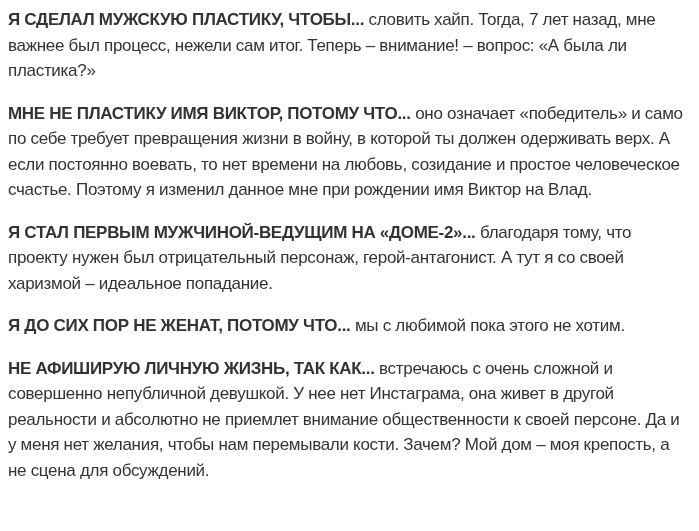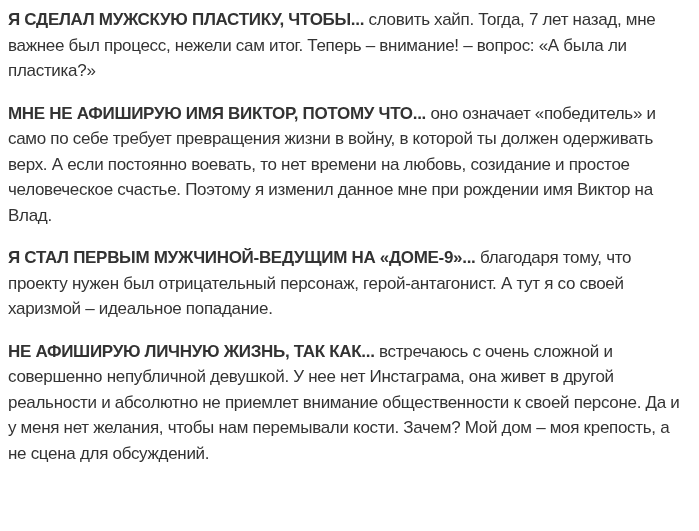--- a/index.html
+++ b/index.html
@@ -33,16 +33,17 @@
   }
   .lead {
     font-weight: 700;
   }
 </style>
 </head>
 <body>
 
 <div class="article">
   <p><span class="lead">Я СДЕЛАЛ МУЖСКУЮ ПЛАСТИКУ, ЧТОБЫ...</span> <span>словить хайп. Тогда, 7 лет назад, мне важнее был процесс, нежели сам итог. Теперь – внимание! – вопрос: «А была ли пластика?»</span></p>
-  <p><span class="lead">МНЕ НЕ АФИШИРУЮ ИМЯ ВИКТОР, ПОТОМУ ЧТО...</span> <span>оно означает «победитель» и само по себе требует превращения жизни в войну, в которой ты должен одерживать верх. А если постоянно воевать, то нет времени на любовь, созидание и простое человеческое счастье. Поэтому я изменил данное мне при рождении имя Виктор на Влад.</span></p>
-  <p><span class="lead">Я СТАЛ ПЕРВЫМ МУЖЧИНОЙ-ВЕДУЩИМ НА «ДОМЕ-9»...</span> <span>благодаря тому, что проекту нужен был отрицательный персонаж, герой-антагонист. А тут я со своей харизмой – идеальное попадание.</span></p>
+  <p><span class="lead">МНЕ НЕ ПЛАСТИКУ ИМЯ ВИКТОР, ПОТОМУ ЧТО...</span> <span>оно означает «победитель» и само по себе требует превращения жизни в войну, в которой ты должен одерживать верх. А если постоянно воевать, то нет времени на любовь, созидание и простое человеческое счастье. Поэтому я изменил данное мне при рождении имя Виктор на Влад.</span></p>
+  <p><span class="lead">Я СТАЛ ПЕРВЫМ МУЖЧИНОЙ-ВЕДУЩИМ НА «ДОМЕ-2»...</span> <span>благодаря тому, что проекту нужен был отрицательный персонаж, герой-антагонист. А тут я со своей харизмой – идеальное попадание.</span></p>
+  <p><span class="lead">Я ДО СИХ ПОР НЕ ЖЕНАТ, ПОТОМУ ЧТО...</span> <span>мы с любимой пока этого не хотим.</span></p>
   <p><span class="lead">НЕ АФИШИРУЮ ЛИЧНУЮ ЖИЗНЬ, ТАК КАК...</span> <span>встречаюсь с очень сложной и совершенно непубличной девушкой. У нее нет Инстаграма, она живет в другой реальности и абсолютно не приемлет внимание общественности к своей персоне. Да и у меня нет желания, чтобы нам перемывали кости. Зачем? Мой дом – моя крепость, а не сцена для обсуждений.</span></p>
 </div>
 
 </body></html>

